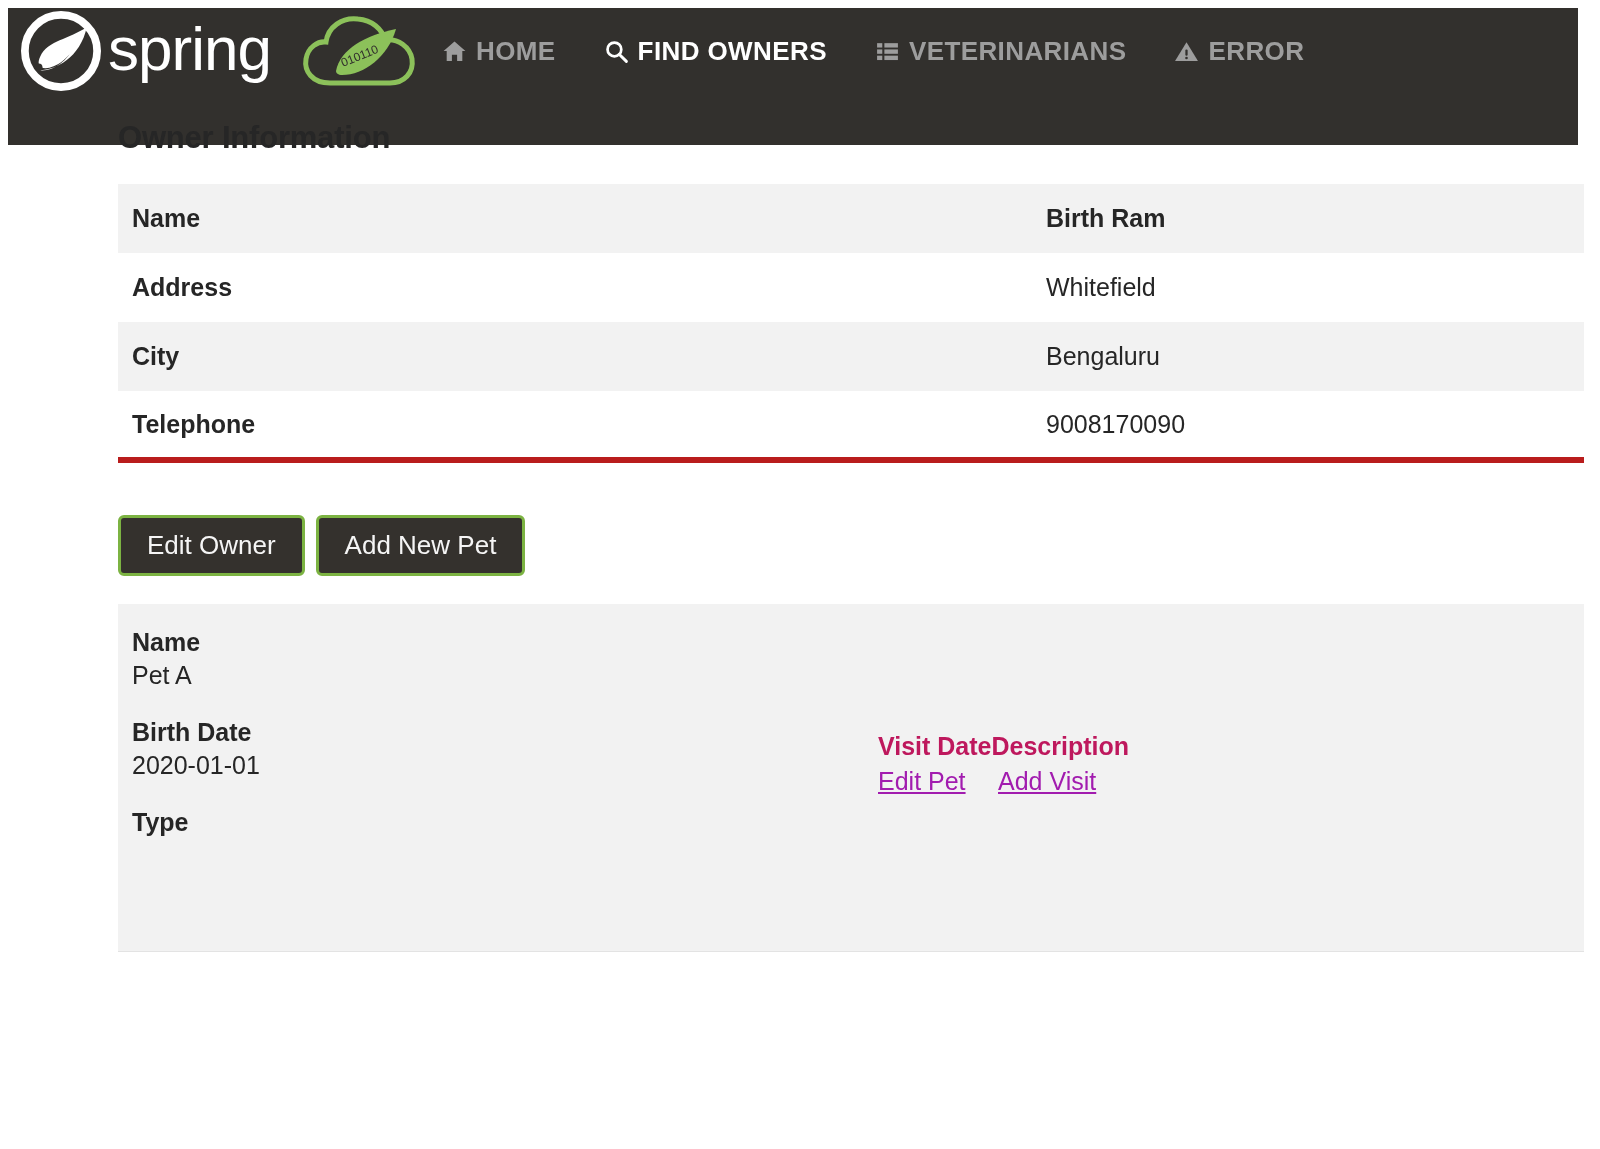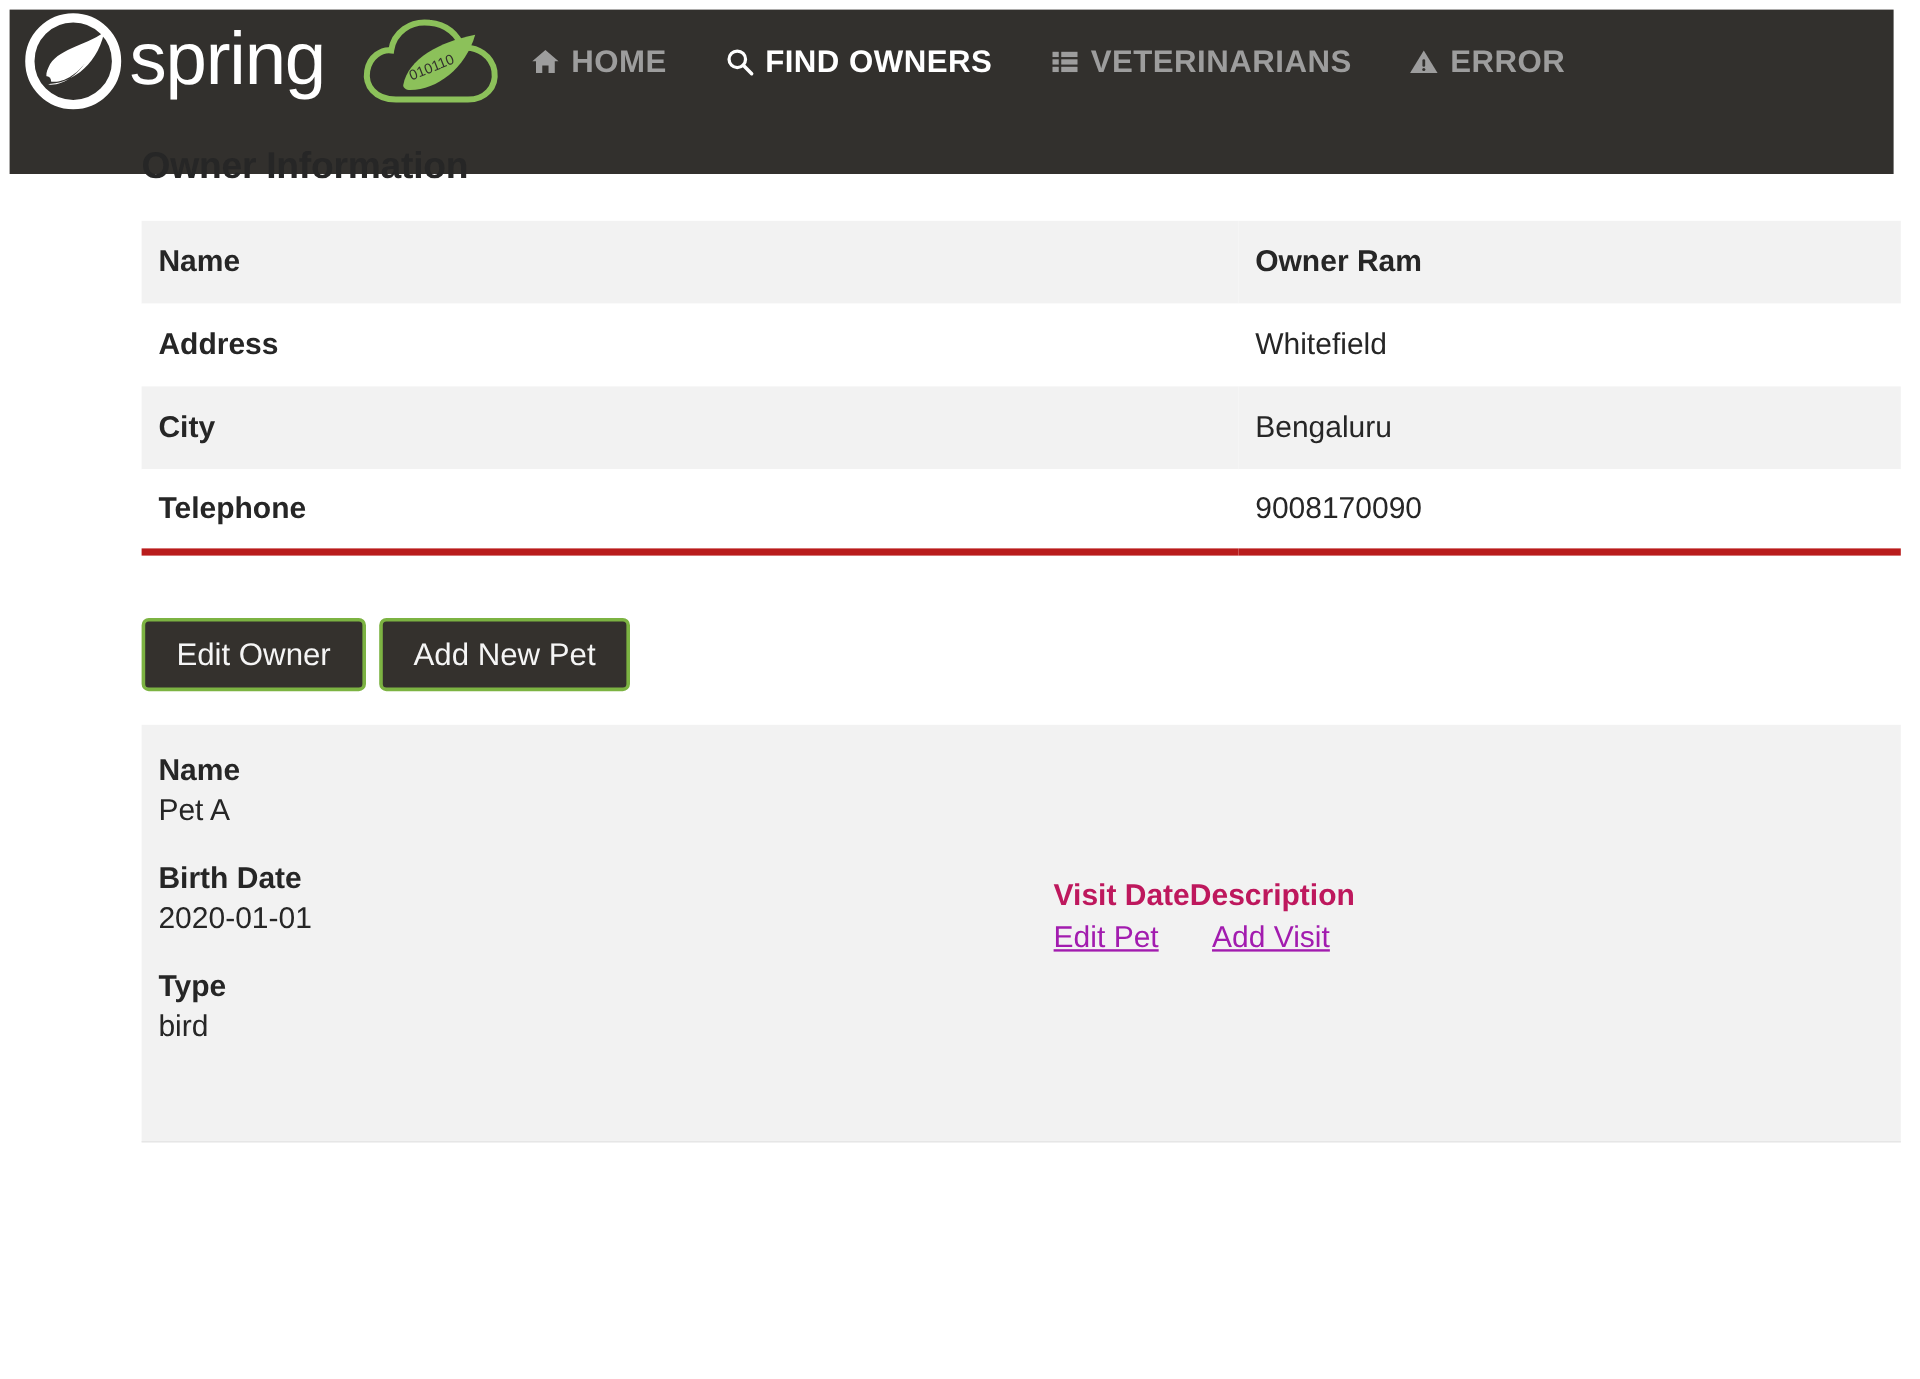--- a/index.html
+++ b/index.html
@@ -179,21 +179,21 @@
     vertical-align: top;
   }
   .link {
     color: #a21caf;
     text-decoration: underline;
     font-size: 25px;
     font-weight: 400;
     cursor: pointer;
     white-space: nowrap;
   }
-  .link + .link { margin-left: 40px; }
+  .link + .link { margin-left: 28px; }
 </style>
 </head>
 <body>
 
 <div id="page">
 
   <div class="navbar">
     <div class="navbar-inner">
 
       <a class="brand">
@@ -270,21 +270,21 @@
   </div>
 
   <div class="content">
 
     <h2 class="section-title">Owner Information</h2>
 
     <table class="owner-table">
       <tbody>
         <tr>
           <td class="label">Name</td>
-          <td class="value bold">Owner Ram</td>
+          <td class="value bold">Birth Ram</td>
         </tr>
         <tr>
           <td class="label">Address</td>
           <td class="value">Whitefield</td>
         </tr>
         <tr>
           <td class="label">City</td>
           <td class="value">Bengaluru</td>
         </tr>
         <tr>
@@ -306,21 +306,20 @@
         <div class="pet-field">
           <div class="fl">Name</div>
           <div class="fv">Pet A</div>
         </div>
         <div class="pet-field">
           <div class="fl">Birth Date</div>
           <div class="fv">2020-01-01</div>
         </div>
         <div class="pet-field">
           <div class="fl">Type</div>
-          <div class="fv">bird</div>
         </div>
       </div>
 
       <div class="visit-block">
         <table class="visit-table">
           <thead>
             <tr>
               <th>Visit Date</th>
               <th>Description</th>
             </tr>

